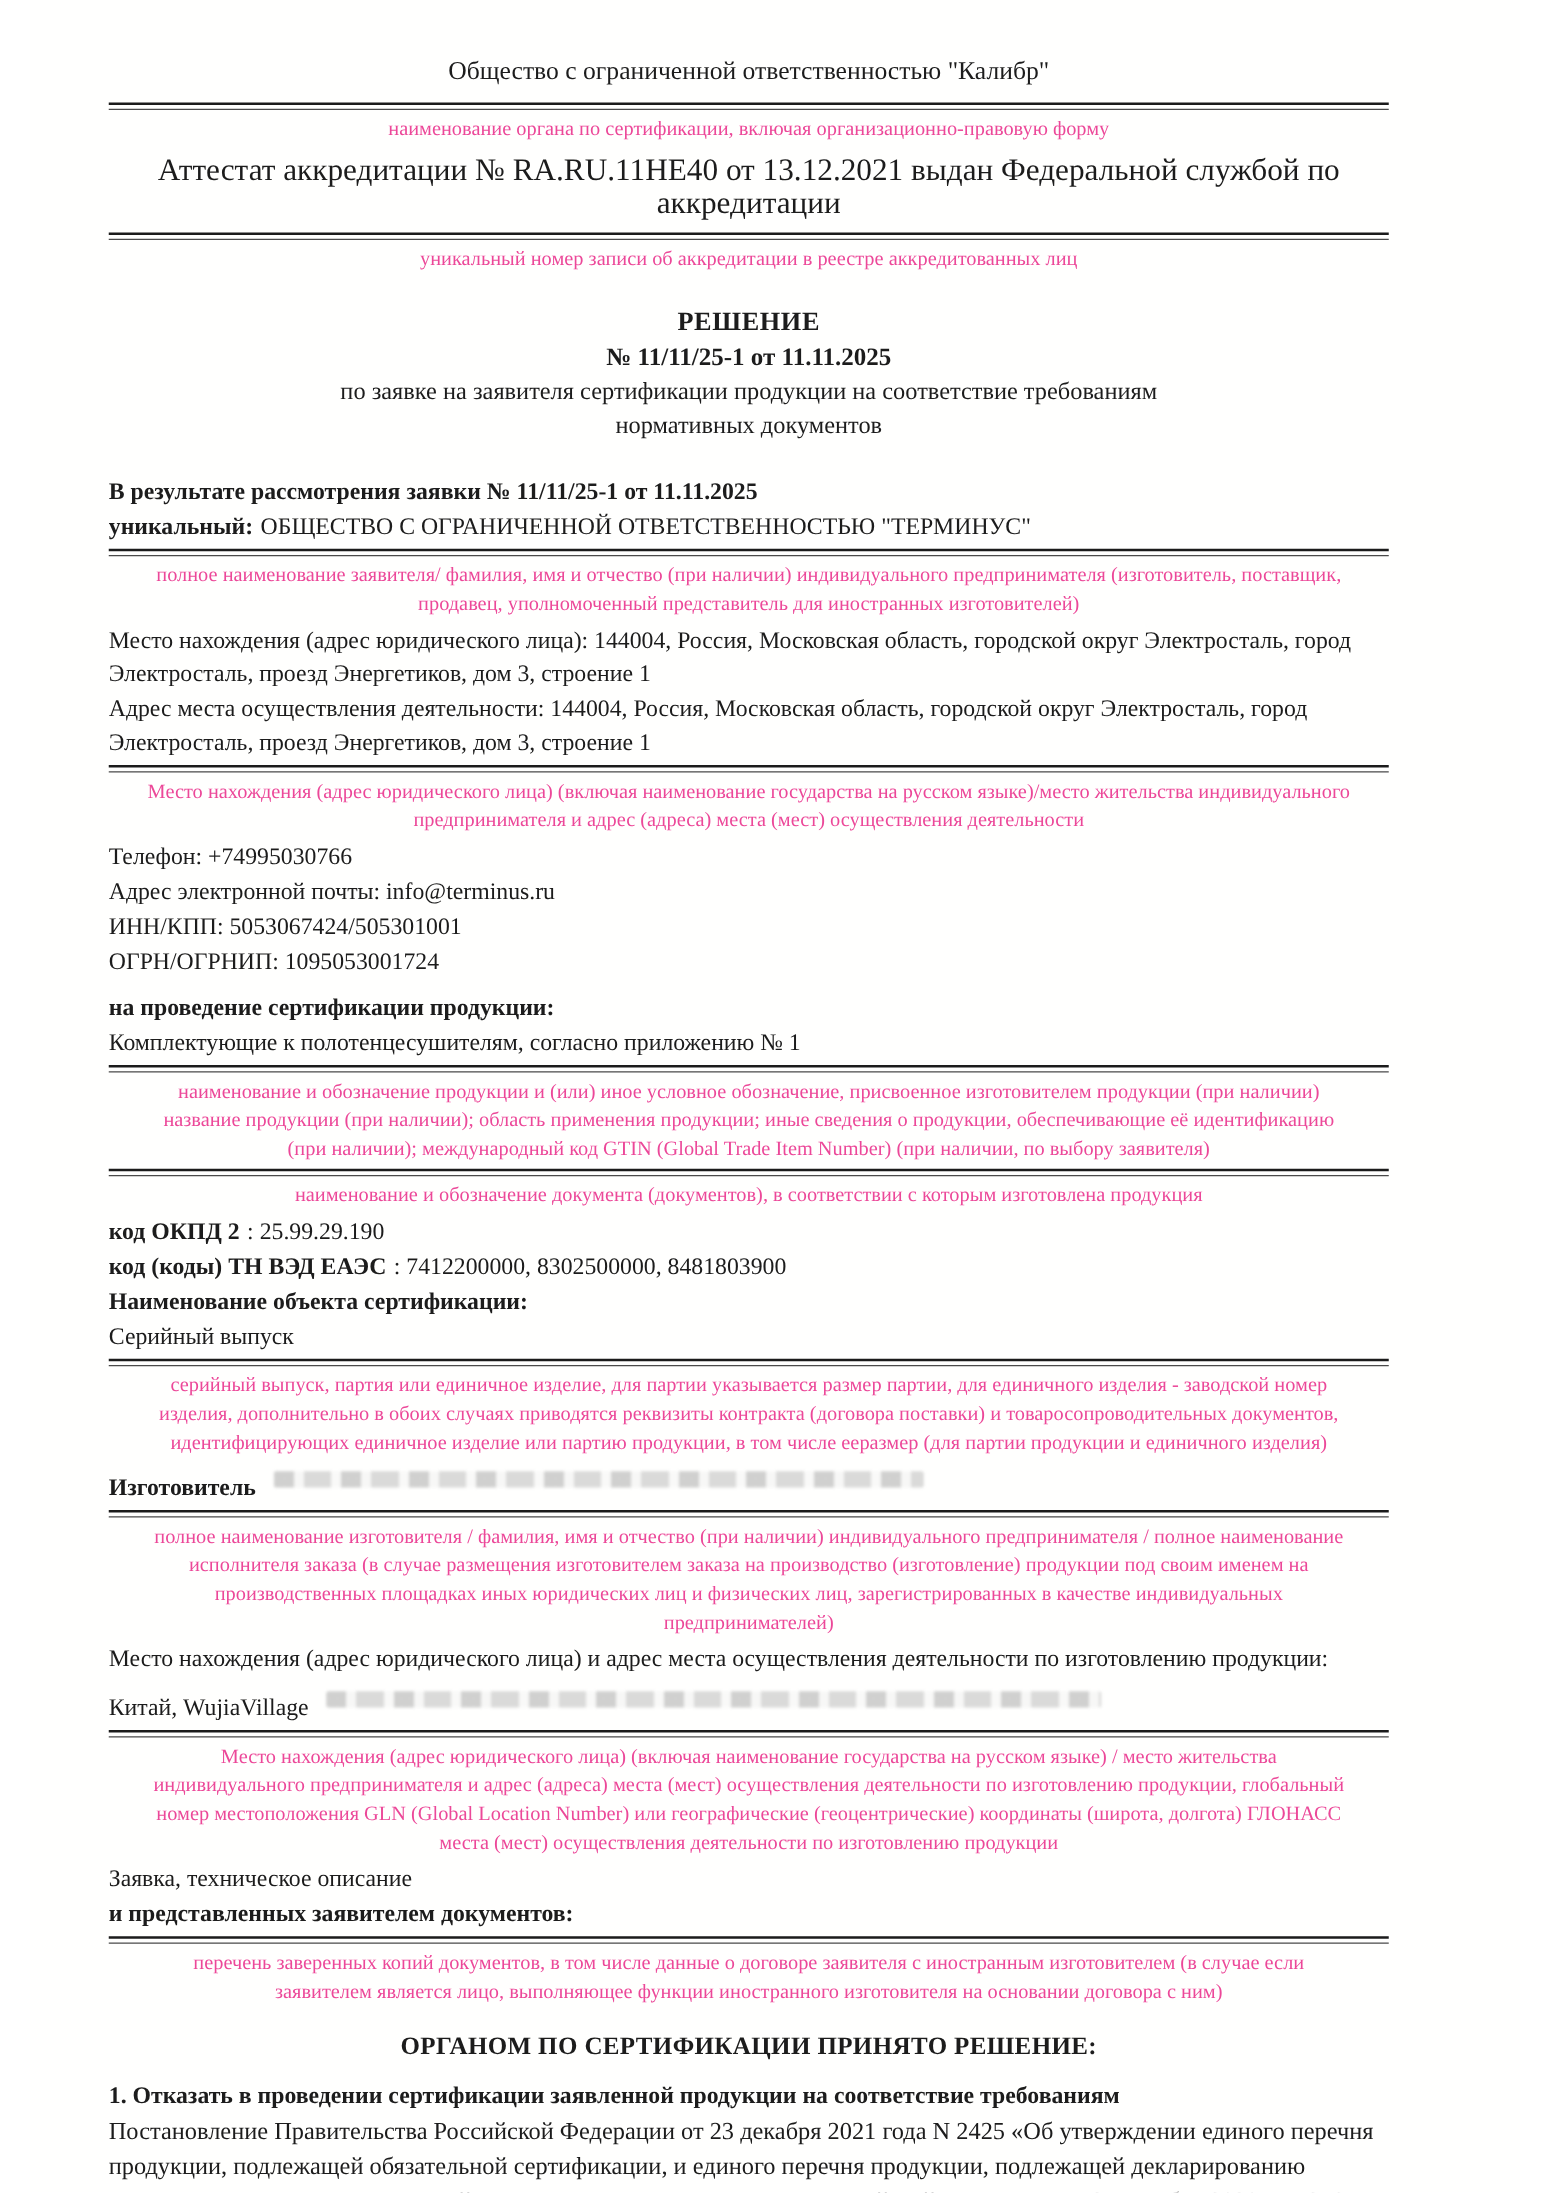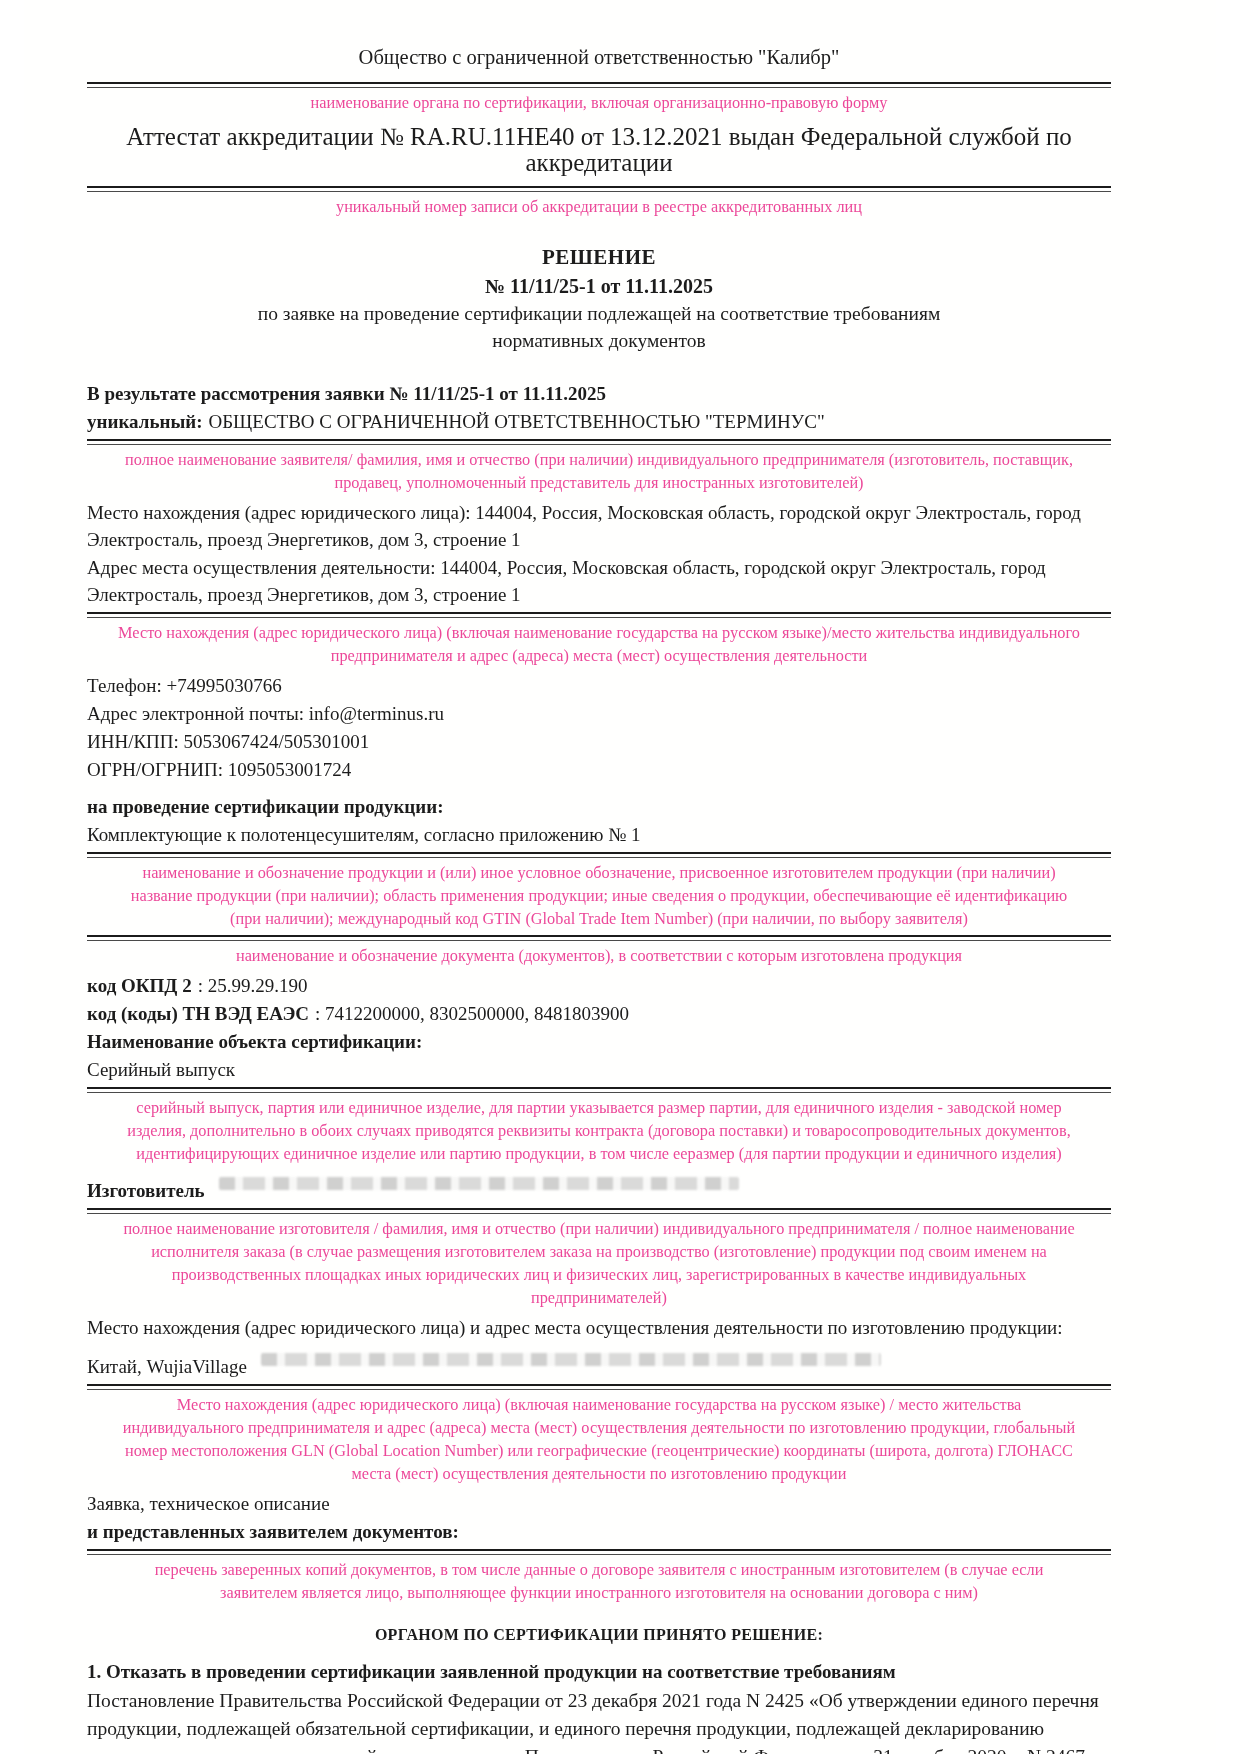--- a/index.html
+++ b/index.html
@@ -33,21 +33,21 @@
     margin:1px 0 5px 0;
     padding:0 28px;
   }
   .org-name{font-size:20.5px;line-height:26px;margin:0 0 12px 0;}
   .accred{font-size:25px;line-height:26px;margin:10px 0 10px 0;}
   .doc-title{font-size:21px;line-height:27px;font-weight:bold;margin:26px 0 2px 0;letter-spacing:0.5px;}
   .doc-number{font-size:20px;line-height:27px;font-weight:bold;margin:0;}
   .doc-subtitle{font-size:19.5px;line-height:27px;margin:0;}
   .section-gap{height:26px;}
   .label-inline{font-weight:bold;margin-right:6px;}
-  .decision-heading{font-size:16px;font-weight:bold;text-align:center;margin:22px 0 14px 0;letter-spacing:0.3px;}
+  .decision-heading{font-size:20px;font-weight:bold;text-align:center;margin:22px 0 14px 0;letter-spacing:0.3px;}
   .para{margin:2px 0;font-size:19.5px;line-height:28px;}
   .ghost{
     display:inline-block;
     height:13px;
     margin-left:14px;
     vertical-align:middle;
     background:repeating-linear-gradient(90deg,
       rgba(100,100,100,0.30) 0 16px,
       rgba(100,100,100,0.05) 16px 24px,
       rgba(100,100,100,0.24) 24px 46px,
@@ -66,21 +66,21 @@
 
   <p class="org-name center">Общество с ограниченной ответственностью "Калибр"</p>
   <div class="rule"></div>
   <div class="caption">наименование органа по сертификации, включая организационно-правовую форму</div>
   <p class="accred center">Аттестат аккредитации № RA.RU.11НЕ40 от 13.12.2021 выдан Федеральной службой по аккредитации</p>
   <div class="rule"></div>
   <div class="caption">уникальный номер записи об аккредитации в реестре аккредитованных лиц</div>
 
   <p class="doc-title center">РЕШЕНИЕ</p>
   <p class="doc-number center">№ 11/11/25-1 от 11.11.2025</p>
-  <p class="doc-subtitle center">по заявке на проведение сертификации подлежащей на соответствие требованиям</p>
+  <p class="doc-subtitle center">по заявке на заявителя сертификации продукции на соответствие требованиям</p>
   <p class="doc-subtitle center">нормативных документов</p>
 
   <div class="section-gap"></div>
 
   <p class="line b">В результате рассмотрения заявки № 11/11/25-1 от 11.11.2025</p>
   <p class="line"><span class="label-inline">уникальный:</span><span>ОБЩЕСТВО С ОГРАНИЧЕННОЙ ОТВЕТСТВЕННОСТЬЮ "ТЕРМИНУС"</span></p>
   <div class="rule"></div>
   <div class="caption">полное наименование заявителя/ фамилия, имя и отчество (при наличии) индивидуального предпринимателя (изготовитель, поставщик, продавец, уполномоченный представитель для иностранных изготовителей)</div>
   <p class="line">Место нахождения (адрес юридического лица): 144004, Россия, Московская область, городской округ Электросталь, город Электросталь, проезд Энергетиков, дом 3, строение 1</p>
   <p class="line">Адрес места осуществления деятельности: 144004, Россия, Московская область, городской округ Электросталь, город Электросталь, проезд Энергетиков, дом 3, строение 1</p>

